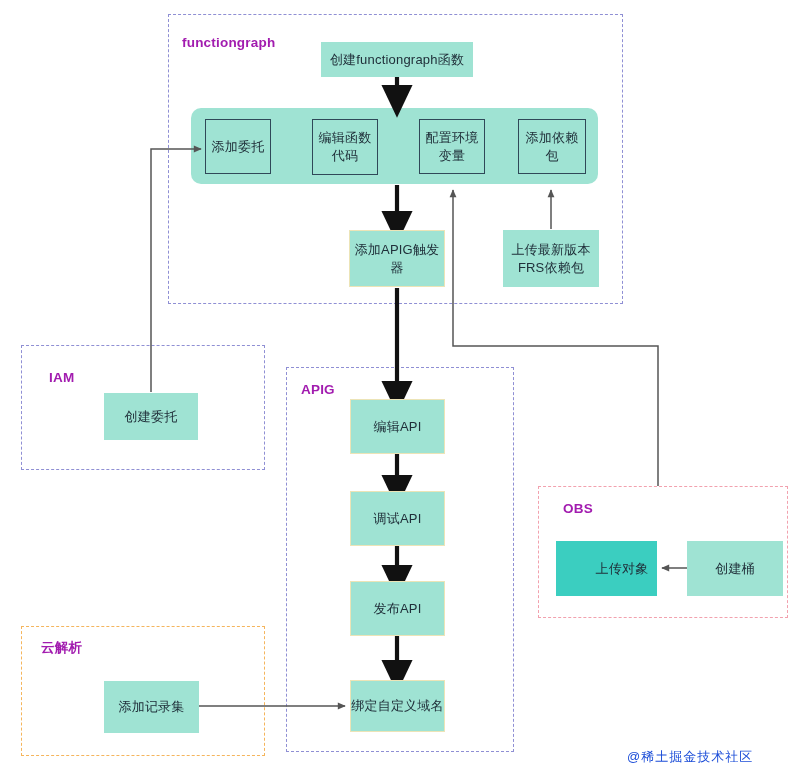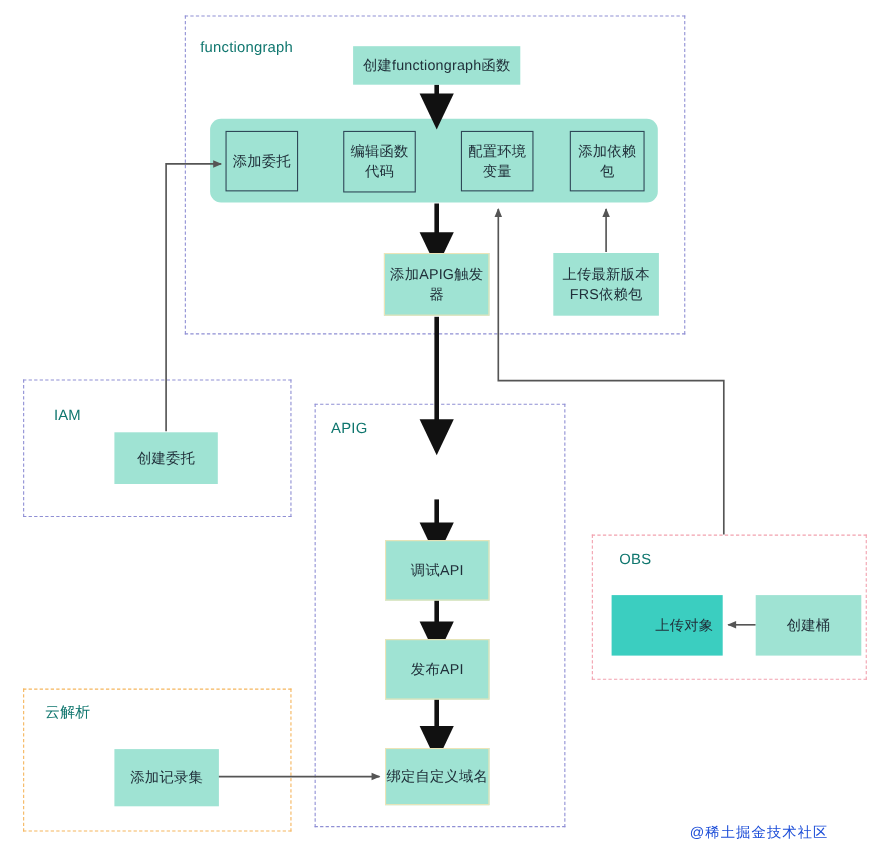--- a/index.html
+++ b/index.html
@@ -18,23 +18,24 @@
     overflow: hidden;
   }
   .group {
     position: absolute;
     box-sizing: border-box;
     background: transparent;
   }
   .group-label {
     position: absolute;
     font-size: 13.5px;
-    color: #0f766e;
+    color: #a21caf;
     letter-spacing: 0.2px;
     white-space: nowrap;
+    font-weight: bold;
   }
   .node {
     position: absolute;
     box-sizing: border-box;
     display: flex;
     align-items: center;
     justify-content: center;
     text-align: center;
     font-size: 13px;
     color: #20303a;
@@ -144,20 +145,23 @@
 
   <div class="node" style="left:503px; top:230px; width:96px; height:57px; background:#9FE3D3; flex-direction:column;">
     <span>上传最新版本</span>
     <span>FRS依赖包</span>
   </div>
 
   <div class="node" style="left:104px; top:393px; width:94px; height:47px; background:#9FE3D3;">
     <span>创建委托</span>
   </div>
 
+  <div class="node" style="left:350px; top:399px; width:95px; height:55px; background:#9FE3D3; border:1.2px solid #ece4b7;">
+    <span>编辑API</span>
+  </div>
 
   <div class="node" style="left:350px; top:491px; width:95px; height:55px; background:#9FE3D3; border:1.2px solid #ece4b7;">
     <span>调试API</span>
   </div>
 
   <div class="node" style="left:350px; top:581px; width:95px; height:55px; background:#9FE3D3; border:1.2px solid #ece4b7;">
     <span>发布API</span>
   </div>
 
   <div class="node" style="left:350px; top:680px; width:95px; height:52px; background:#9FE3D3; border:1.2px solid #ece4b7;">

